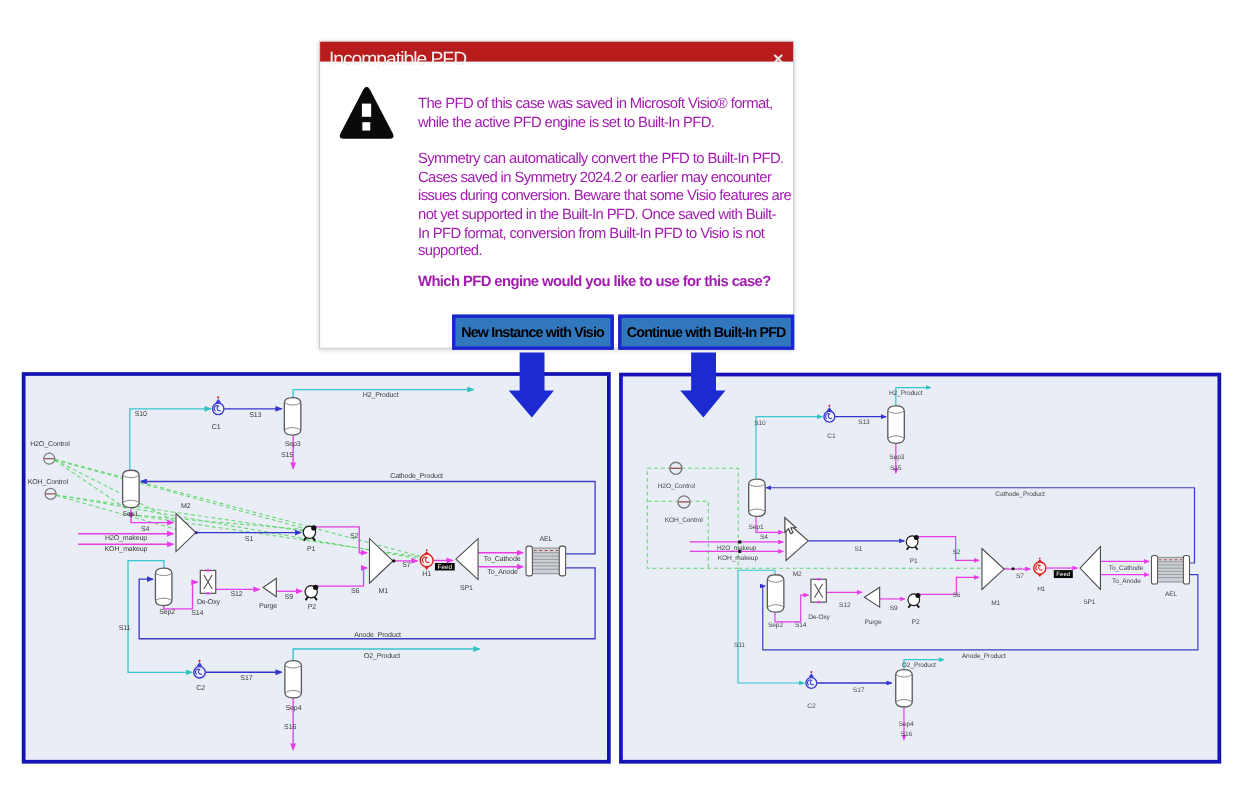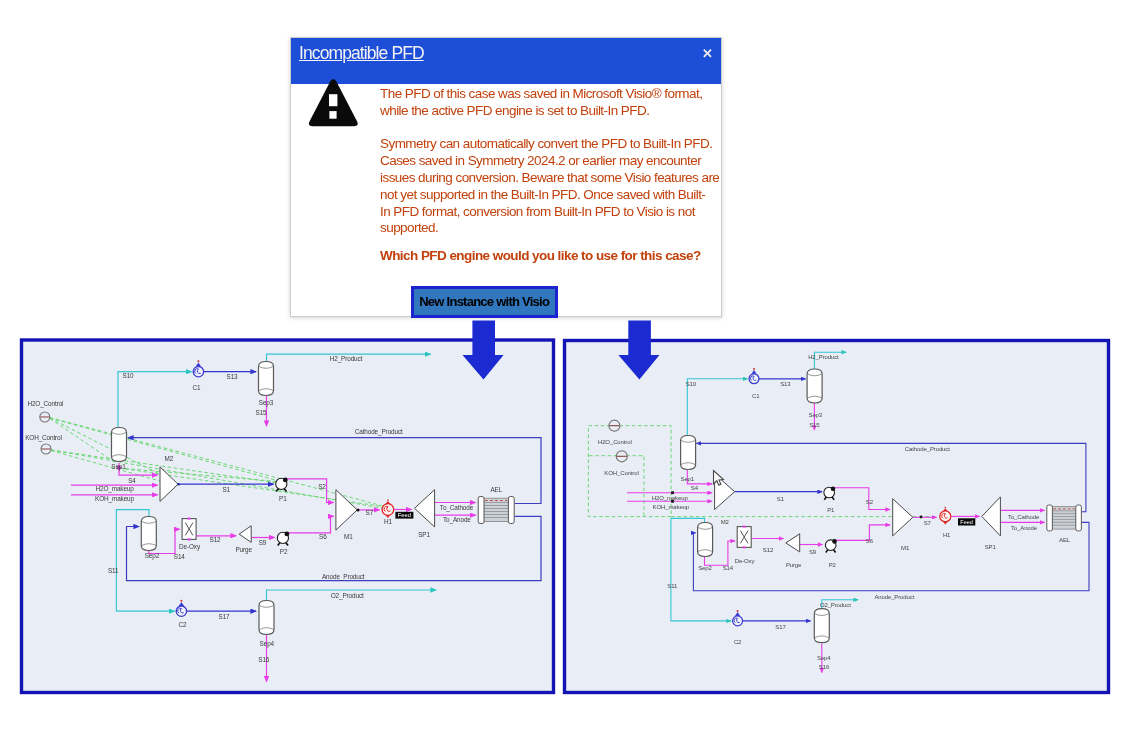--- a/index.html
+++ b/index.html
@@ -1,22 +1,22 @@
 <!DOCTYPE html>
 <html><head>
 <meta charset="utf-8">
 <style>
   html,body{margin:0;padding:0;background:#ffffff;width:1130px;height:730px;overflow:hidden;}
   *{box-sizing:border-box;font-family:"Liberation Sans",sans-serif;}
   #stage{position:relative;width:1130px;height:730px;}
   svg{position:absolute;left:0;top:0;}
   .dlg{position:absolute;left:290px;top:37px;width:432px;height:280px;background:#ffffff;border:1px solid #cccccc;box-shadow:0 1px 4px rgba(0,0,0,0.18);}
-  .dlg-title{position:absolute;left:0;top:0;width:100%;height:46px;background:#1d4ed8;color:#f2f2f2;font-size:17.5px;letter-spacing:-0.9px;line-height:31px;padding-left:8px;text-decoration:underline;}
+  .dlg-title{position:absolute;left:0;top:0;width:100%;height:18px;background:#b91c1c;color:#f2f2f2;font-size:17.5px;letter-spacing:-0.9px;line-height:31px;padding-left:8px;}
   .dlg-x{position:absolute;right:9px;top:0;color:#e8e8e8;font-size:13px;font-weight:bold;line-height:31px;}
-  .dlg-body{position:absolute;left:89px;top:48px;width:336px;color:#c2410c;font-size:13.5px;letter-spacing:-0.56px;line-height:16.8px;white-space:nowrap;}
+  .dlg-body{position:absolute;left:89px;top:48px;width:336px;color:#a21caf;font-size:13.5px;letter-spacing:-0.56px;line-height:16.8px;white-space:nowrap;}
   .dlg-body p{margin:0;}
   .p2{margin-top:16.8px !important;}
   .p3{margin-top:10.4px !important;font-weight:bold;}
   .btn{position:absolute;height:32px;background:#3177be;border:3px solid #1b24cf;color:#000000;font-size:13px;font-weight:bold;text-align:center;line-height:25px;letter-spacing:-0.75px;white-space:nowrap;}
   .btn1{left:119.7px;top:248px;width:147px;}
   .btn2{left:271px;top:248px;width:160px;}
 </style>
 </head>
 <body>
 <div id="stage">
@@ -323,14 +323,15 @@
     <path d="M25.2,4.5 L4.6,44.2 Q2.2,49.2 7.6,49.2 L49.0,49.2 Q54.4,49.2 52.0,44.2 L31.4,4.5 Q28.3,-0.6 25.2,4.5 Z" fill="#0a0a0a"></path>
     <rect x="24" y="17.2" width="8.4" height="12" fill="#ffffff"></rect>
     <rect x="24.4" y="34.1" width="7.2" height="7.6" fill="#ffffff"></rect>
   </svg>
   <div class="dlg-body">
     <p>The PFD of this case was saved in Microsoft Visio® format,<br>while the active PFD engine is set to Built-In PFD.</p>
     <p class="p2">Symmetry can automatically convert the PFD to Built-In PFD.<br>Cases saved in Symmetry 2024.2 or earlier may encounter<br>issues during conversion. Beware that some Visio features are<br>not yet supported in the Built-In PFD. Once saved with Built-<br>In PFD format, conversion from Built-In PFD to Visio is not<br>supported.</p>
     <p class="p3">Which PFD engine would you like to use for this case?</p>
   </div>
   <div class="btn btn1">New Instance with Visio</div>
+  <div class="btn btn2">Continue with Built-In PFD</div>
 </div>
 </div>
 
 </body></html>

